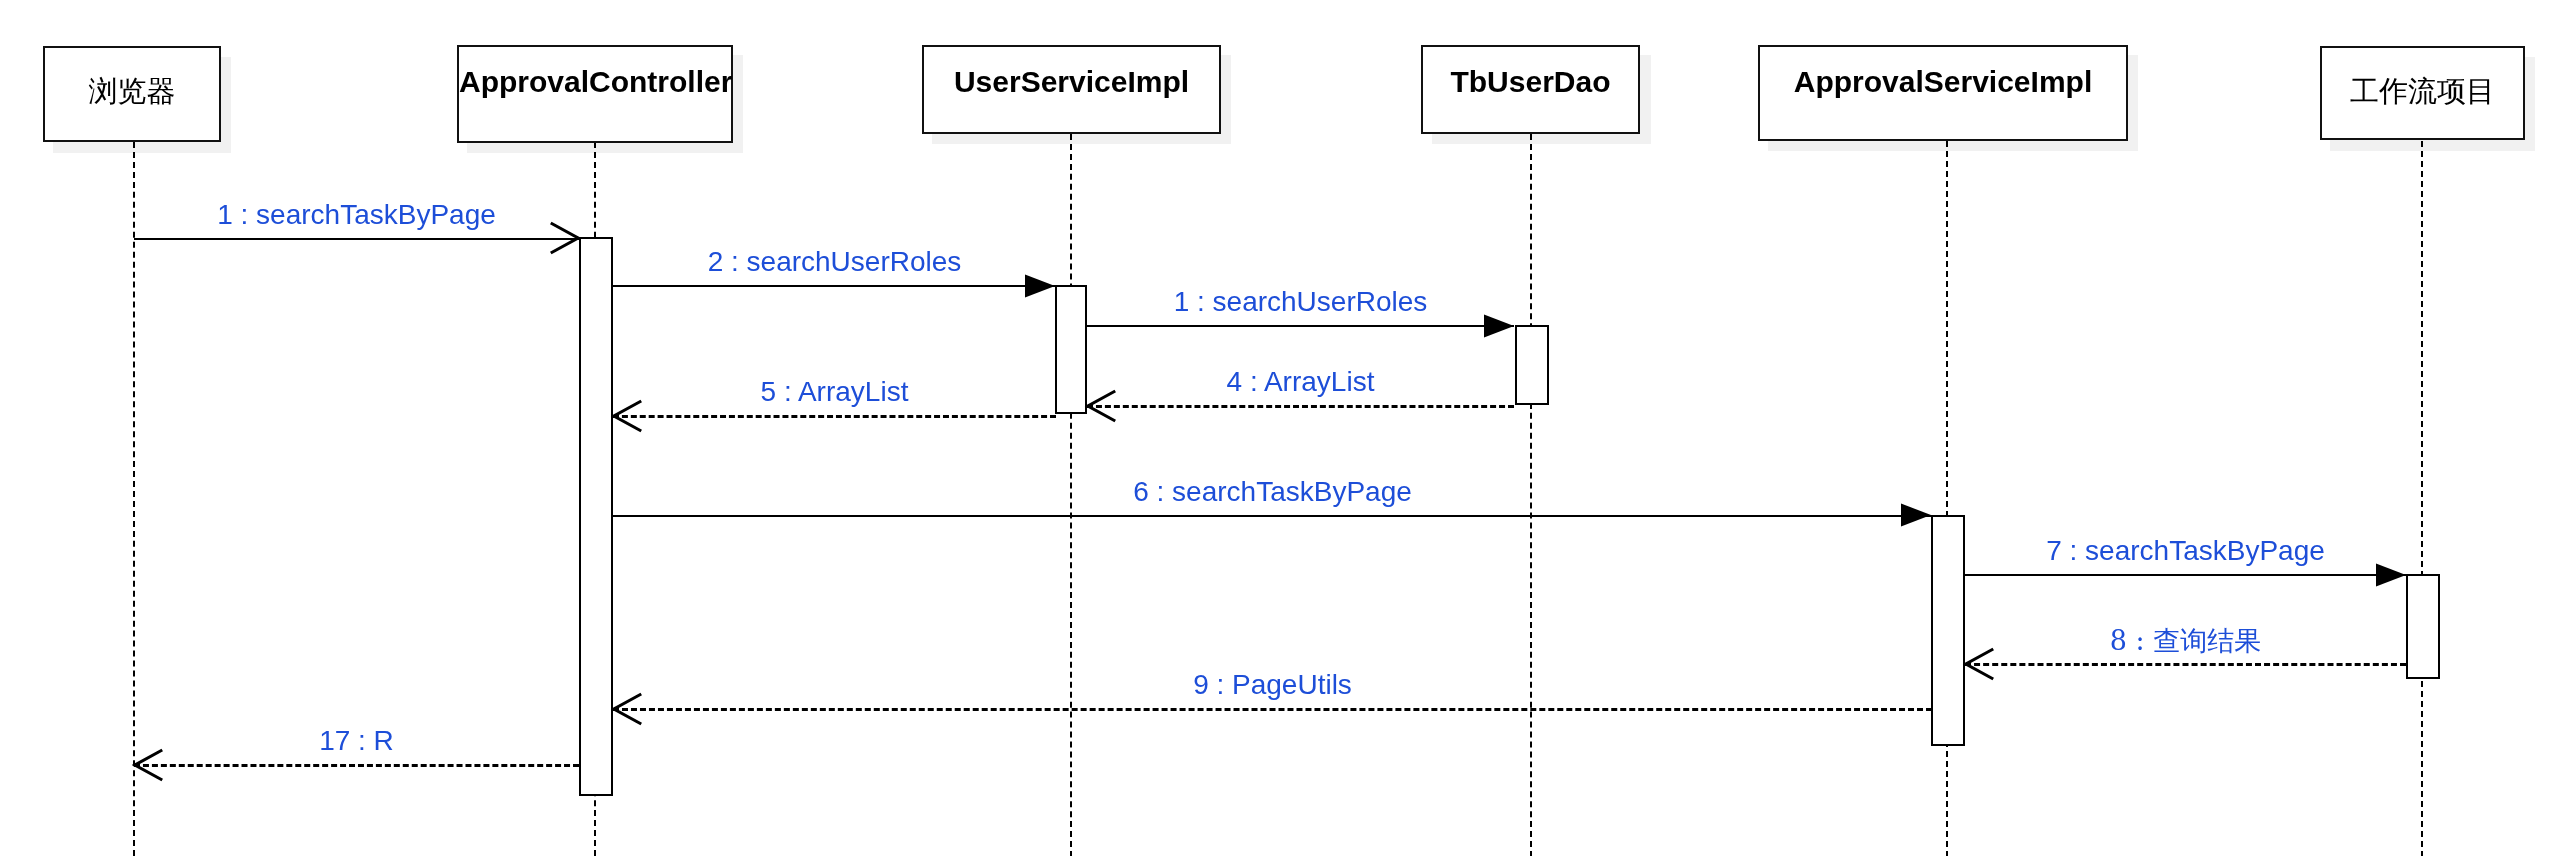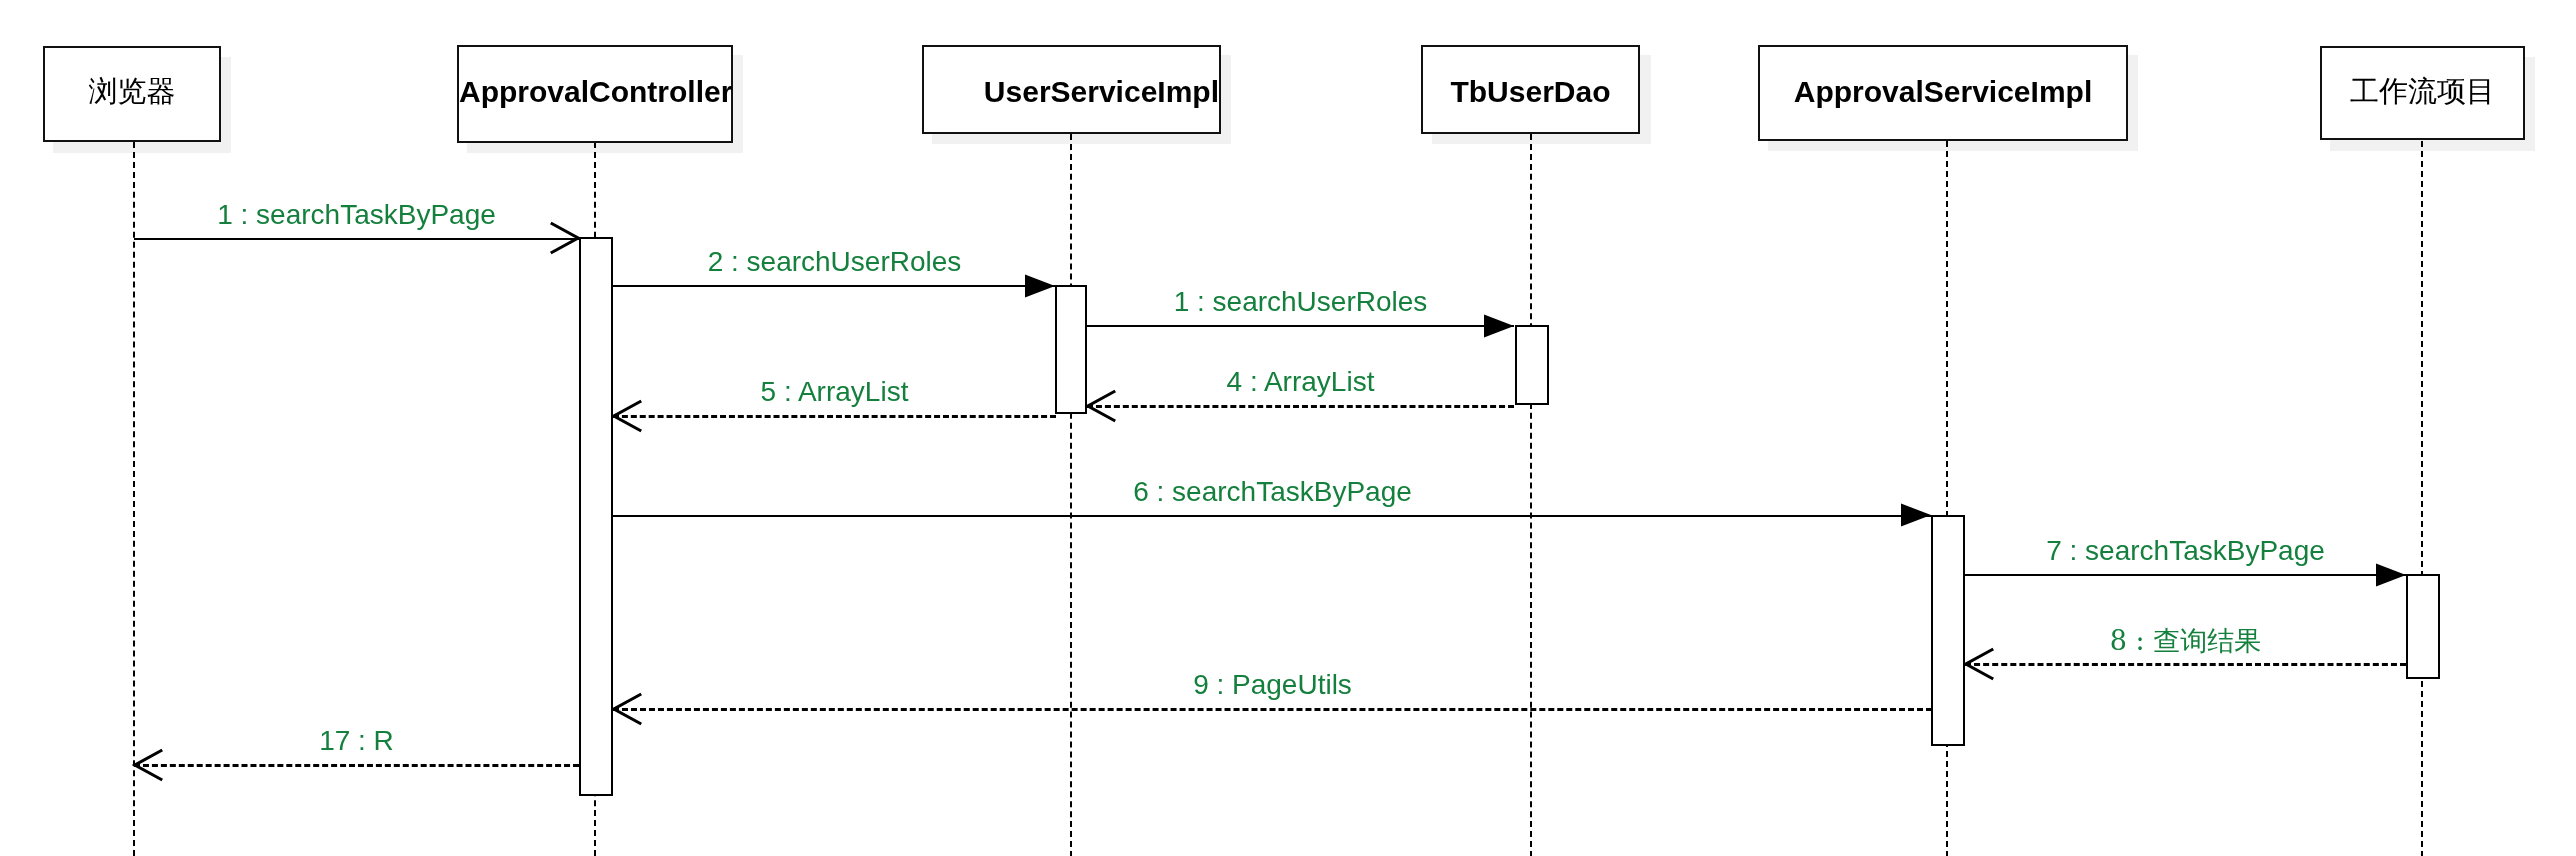--- a/index.html
+++ b/index.html
@@ -26,21 +26,21 @@
     text-align: center;
     z-index: 5;
   }
   .participant .pname {
     display: block;
     font-family: "Liberation Sans", sans-serif;
     font-weight: bold;
     font-size: 30px;
     line-height: 1;
     color: #000000;
-    padding-top: 30px;
+    padding-top: 20px;
     white-space: nowrap;
   }
   .participant.cjk .pname {
     font-family: "DejaVu Serif", "Liberation Serif", serif;
     font-weight: normal;
     font-size: 29px;
     padding-top: 29px;
   }
   .pshadow {
     position: absolute;
@@ -81,21 +81,21 @@
   .msg.dashed .line {
     border-top: 3.6px dashed #000000;
   }
   .msg .label {
     position: absolute;
     bottom: 9px;
     width: 100%;
     text-align: center;
     font-family: "Liberation Sans", sans-serif;
     font-size: 28px;
-    color: #15803d;
+    color: #1d4ed8;
     line-height: 1;
     white-space: nowrap;
   }
   .msg .label.cjk {
     font-family: "DejaVu Serif", "Liberation Serif", serif;
     font-size: 27px;
   }
   
   .head {
     position: absolute;
@@ -125,21 +125,21 @@
       <div class="lifeline" style="left: 1946px; top: 141px; height: 716px;"></div>
       <div class="lifeline" style="left: 2421px; top: 141px; height: 716px;"></div>
     </div>
   <div id="participants">
       <div class="participant cjk" style="left: 43px; top: 46px; width: 178px; height: 96px;">
         <span class="pname">浏览器</span>
       </div>
       <div class="participant" style="left: 457px; top: 45px; width: 276px; height: 98px;">
         <span class="pname">ApprovalController</span>
       </div>
-      <div class="participant" style="left: 922px; top: 45px; width: 299px; height: 89px; text-align: right;">
+      <div class="participant" style="left: 922px; top: 45px; width: 299px; height: 89px;">
         <span class="pname">UserServiceImpl</span>
       </div>
       <div class="participant" style="left: 1421px; top: 45px; width: 219px; height: 89px;">
         <span class="pname">TbUserDao</span>
       </div>
       <div class="participant" style="left: 1758px; top: 45px; width: 370px; height: 96px;">
         <span class="pname">ApprovalServiceImpl</span>
       </div>
       <div class="participant cjk" style="left: 2320px; top: 46px; width: 205px; height: 94px;">
         <span class="pname">工作流项目</span>

